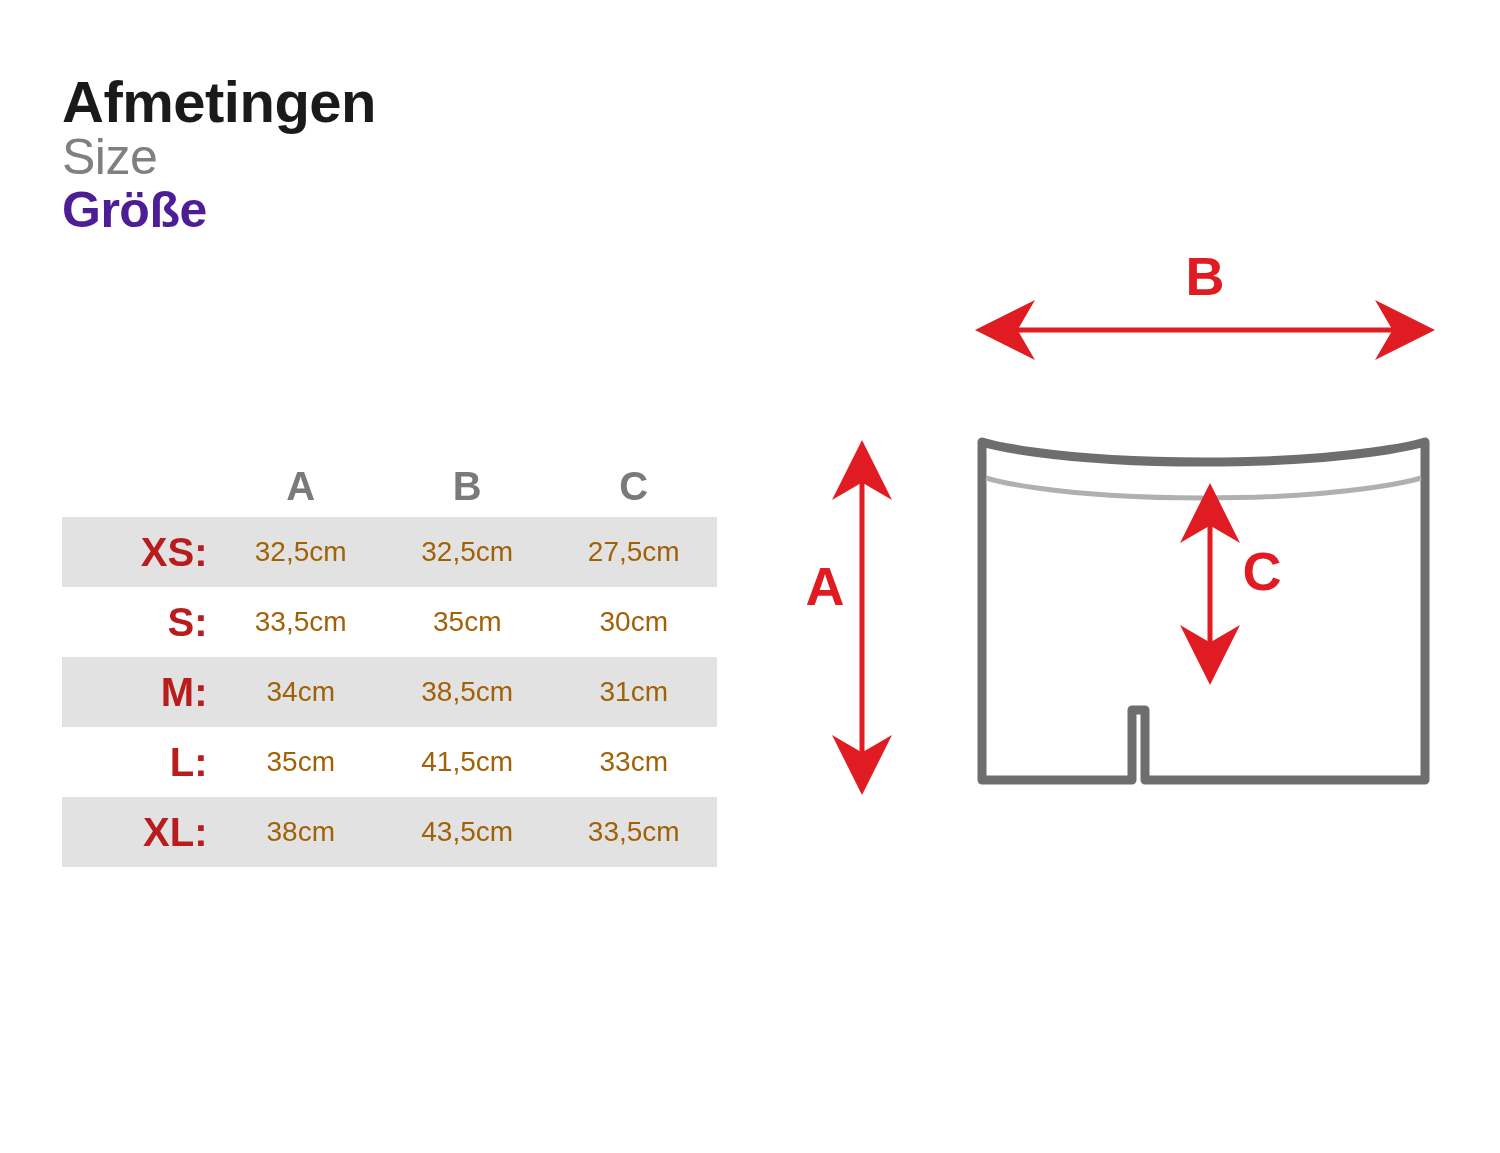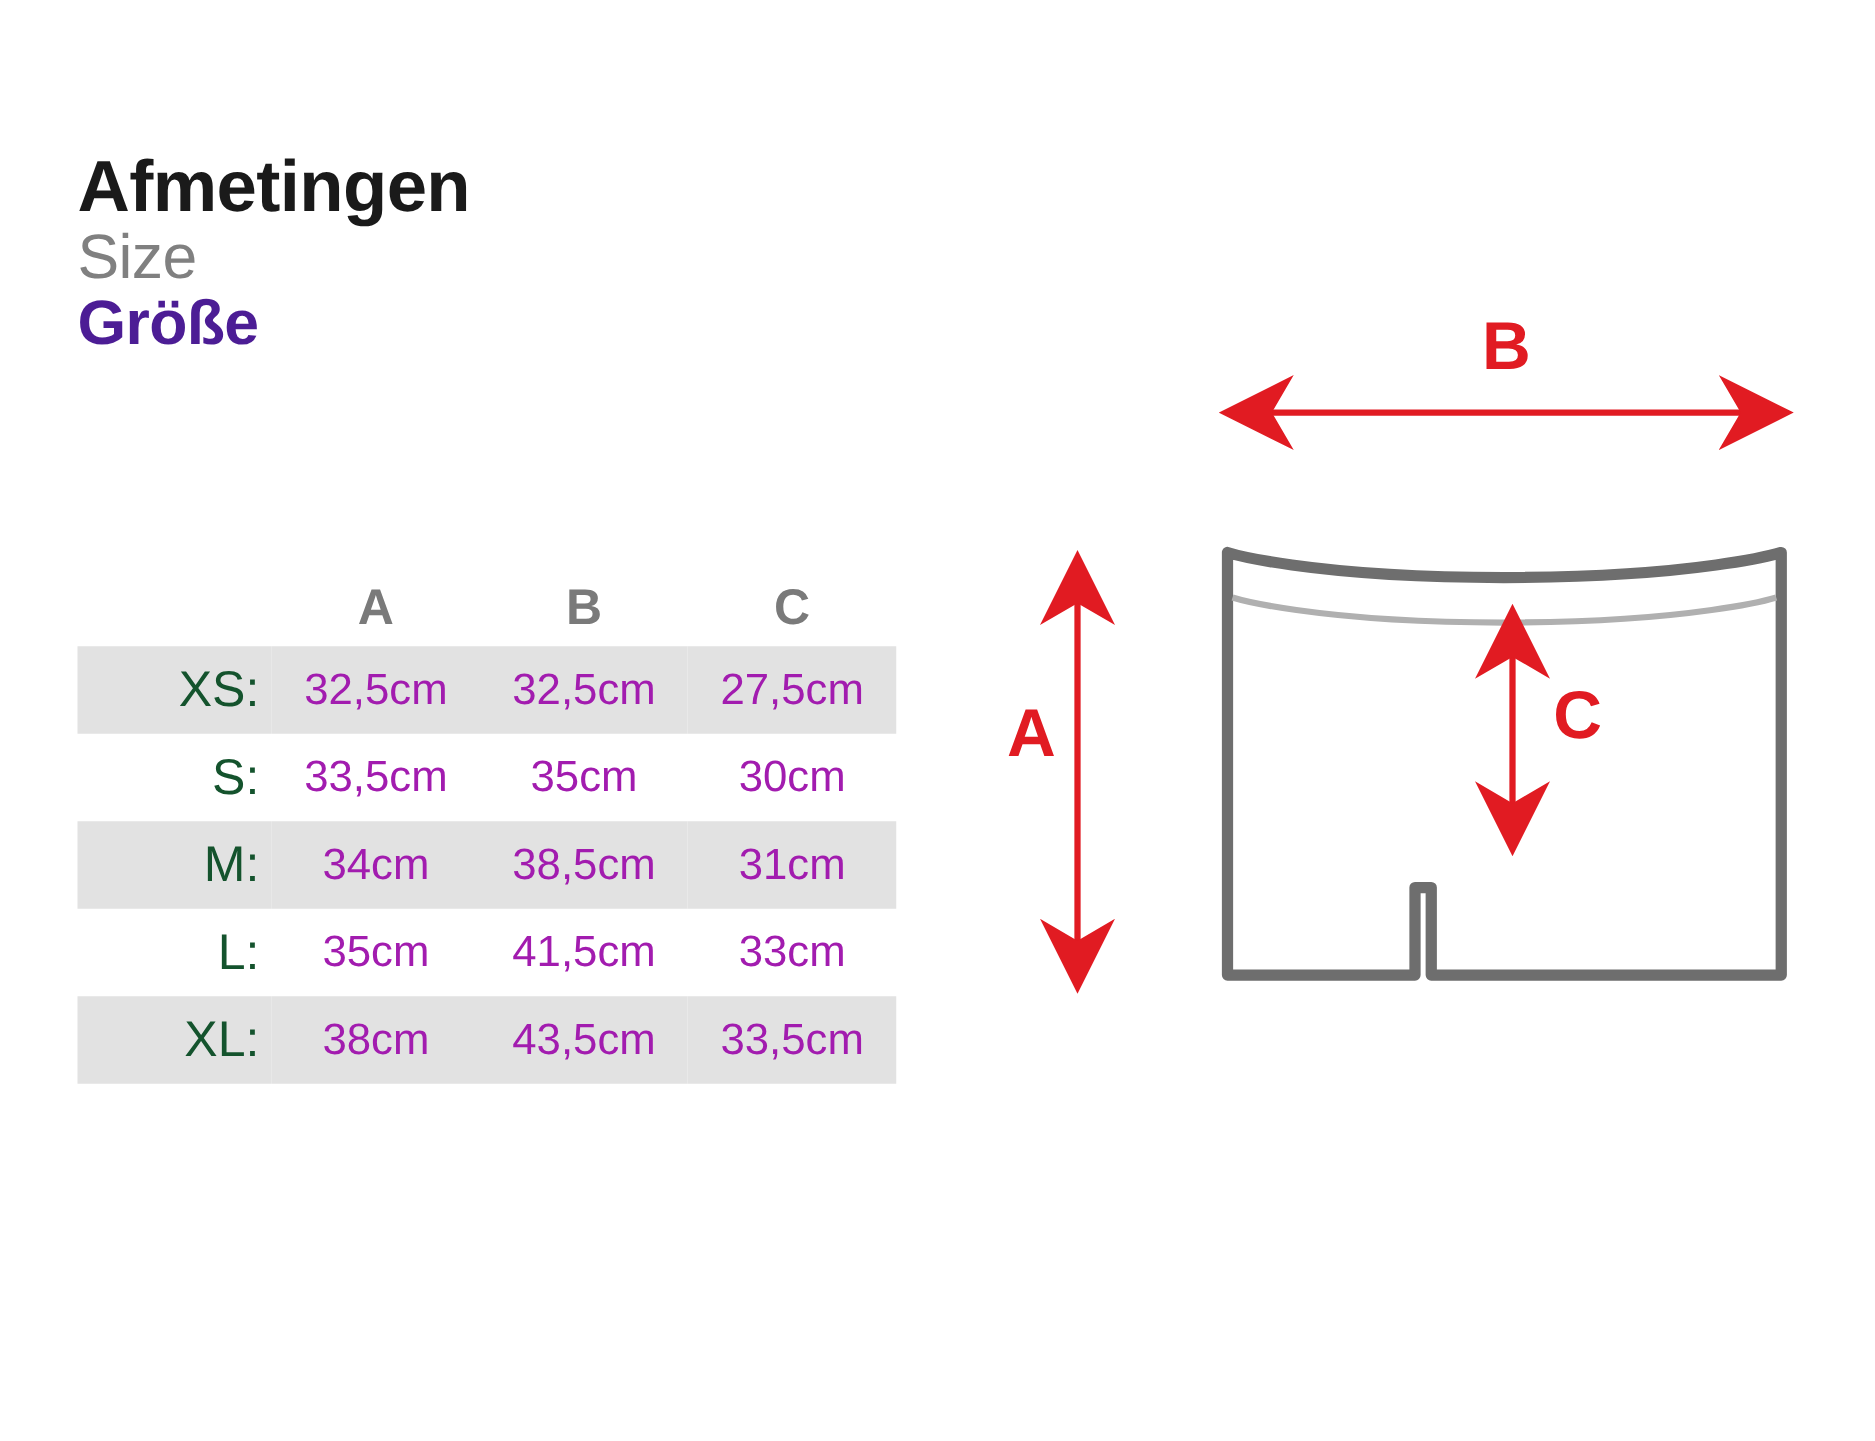--- a/index.html
+++ b/index.html
@@ -21,21 +21,20 @@
     position: absolute;
     left: 62px;
     top: 72px;
   }
   .title-main {
     font-size: 58px;
     font-weight: bold;
     color: #1a1a1a;
     line-height: 1.02;
     letter-spacing: -0.5px;
-    margin-top: 48px;
   }
   .title-sub {
     font-size: 50px;
     font-weight: normal;
     color: #808080;
     line-height: 1.05;
     letter-spacing: -0.5px;
   }
   .title-sub2 {
     font-size: 50px;
@@ -74,28 +73,28 @@
     width: 155px;
   }
   .col-a, .col-b, .col-c { width: 166px; }
 
   tbody tr { height: 70px; }
   tbody tr.shaded { background: #e2e2e2; }
   tbody td.label {
     text-align: right;
     padding-right: 10px;
     font-size: 40px;
-    font-weight: normal;
-    color: #14532d;
+    font-weight: bold;
+    color: #b91c1c;
     vertical-align: middle;
   }
   tbody td.val {
     text-align: center;
-    font-size: 35px;
-    color: #a21caf;
+    font-size: 28px;
+    color: #a16207;
     vertical-align: middle;
   }
 
   
   .diagram {
     position: absolute;
     left: 800px;
     top: 210px;
     width: 680px;
     height: 650px;

